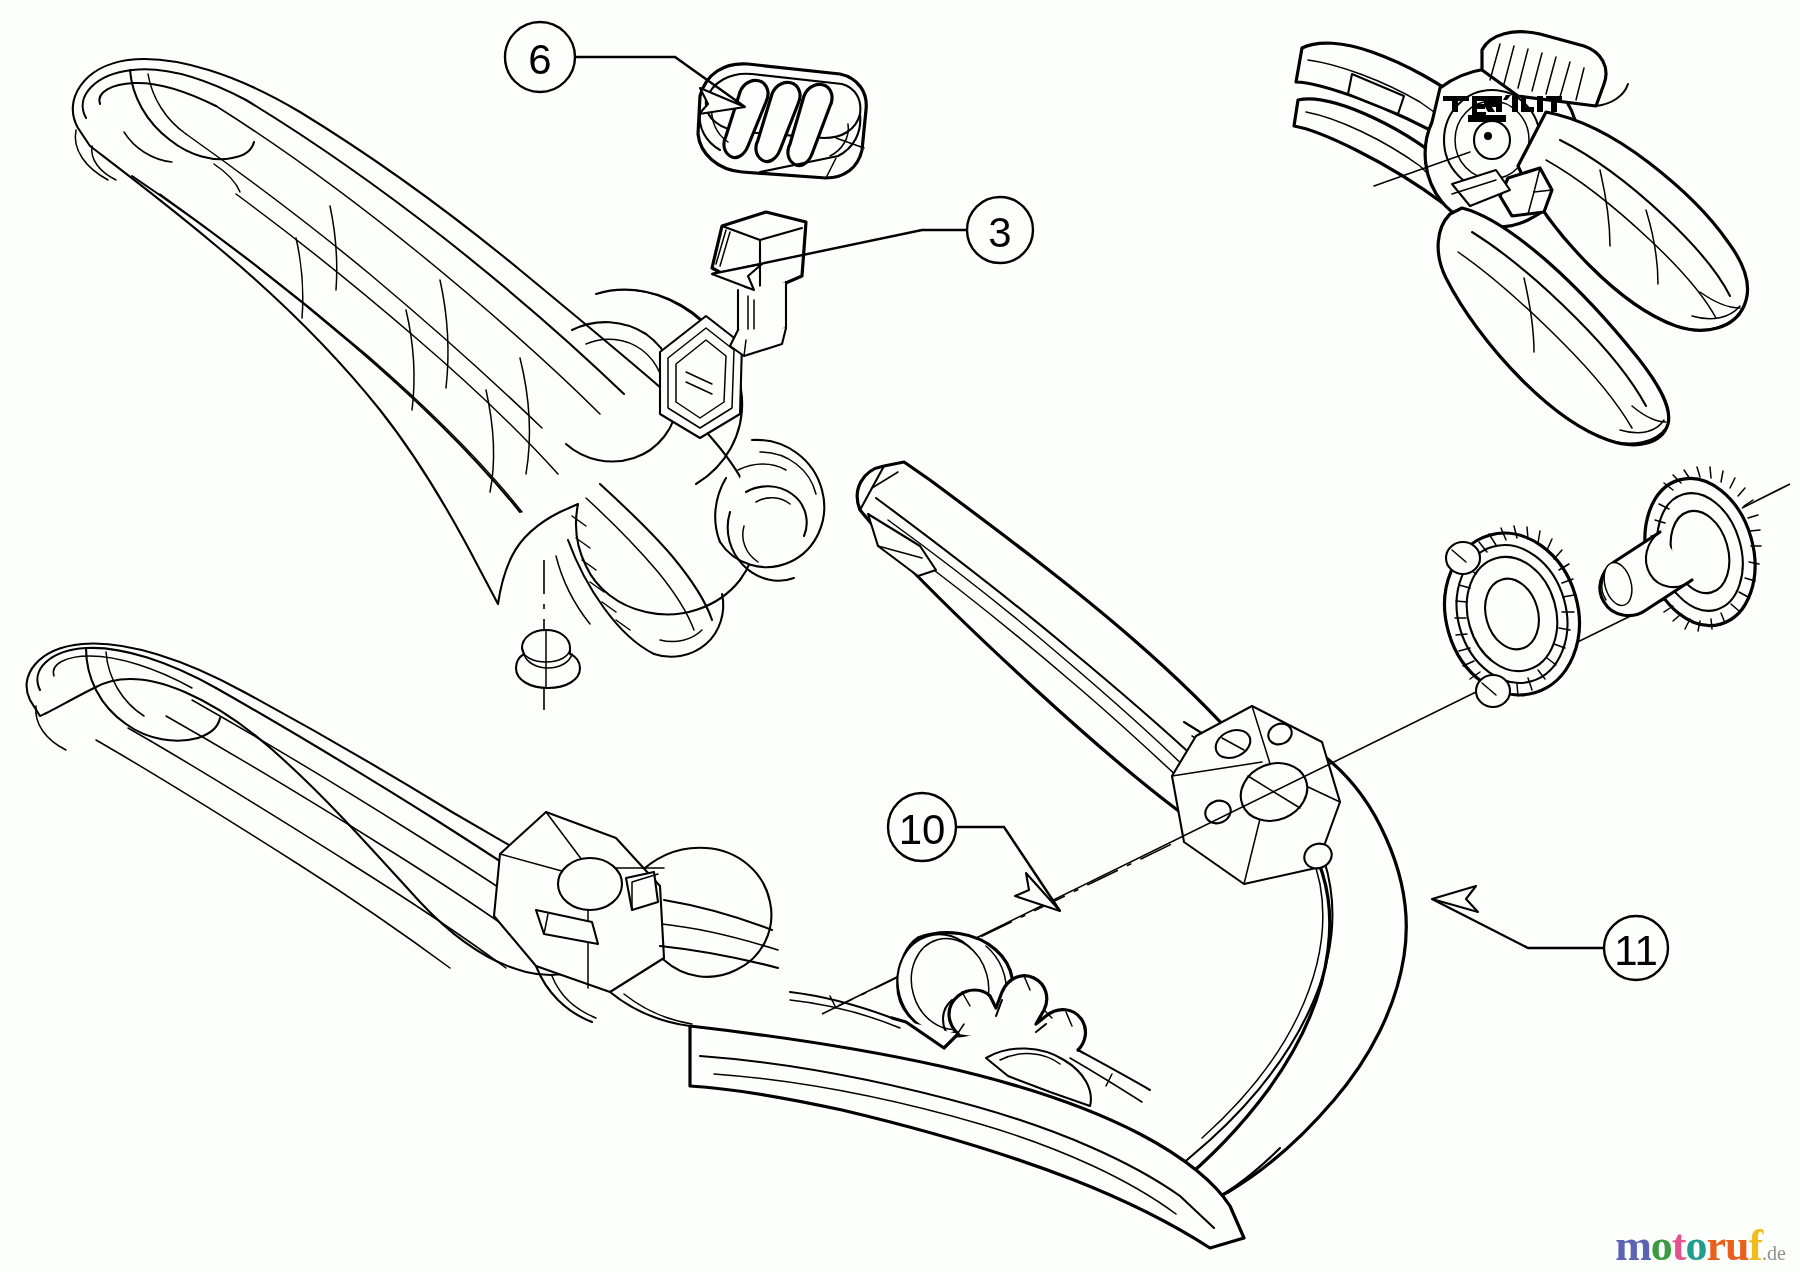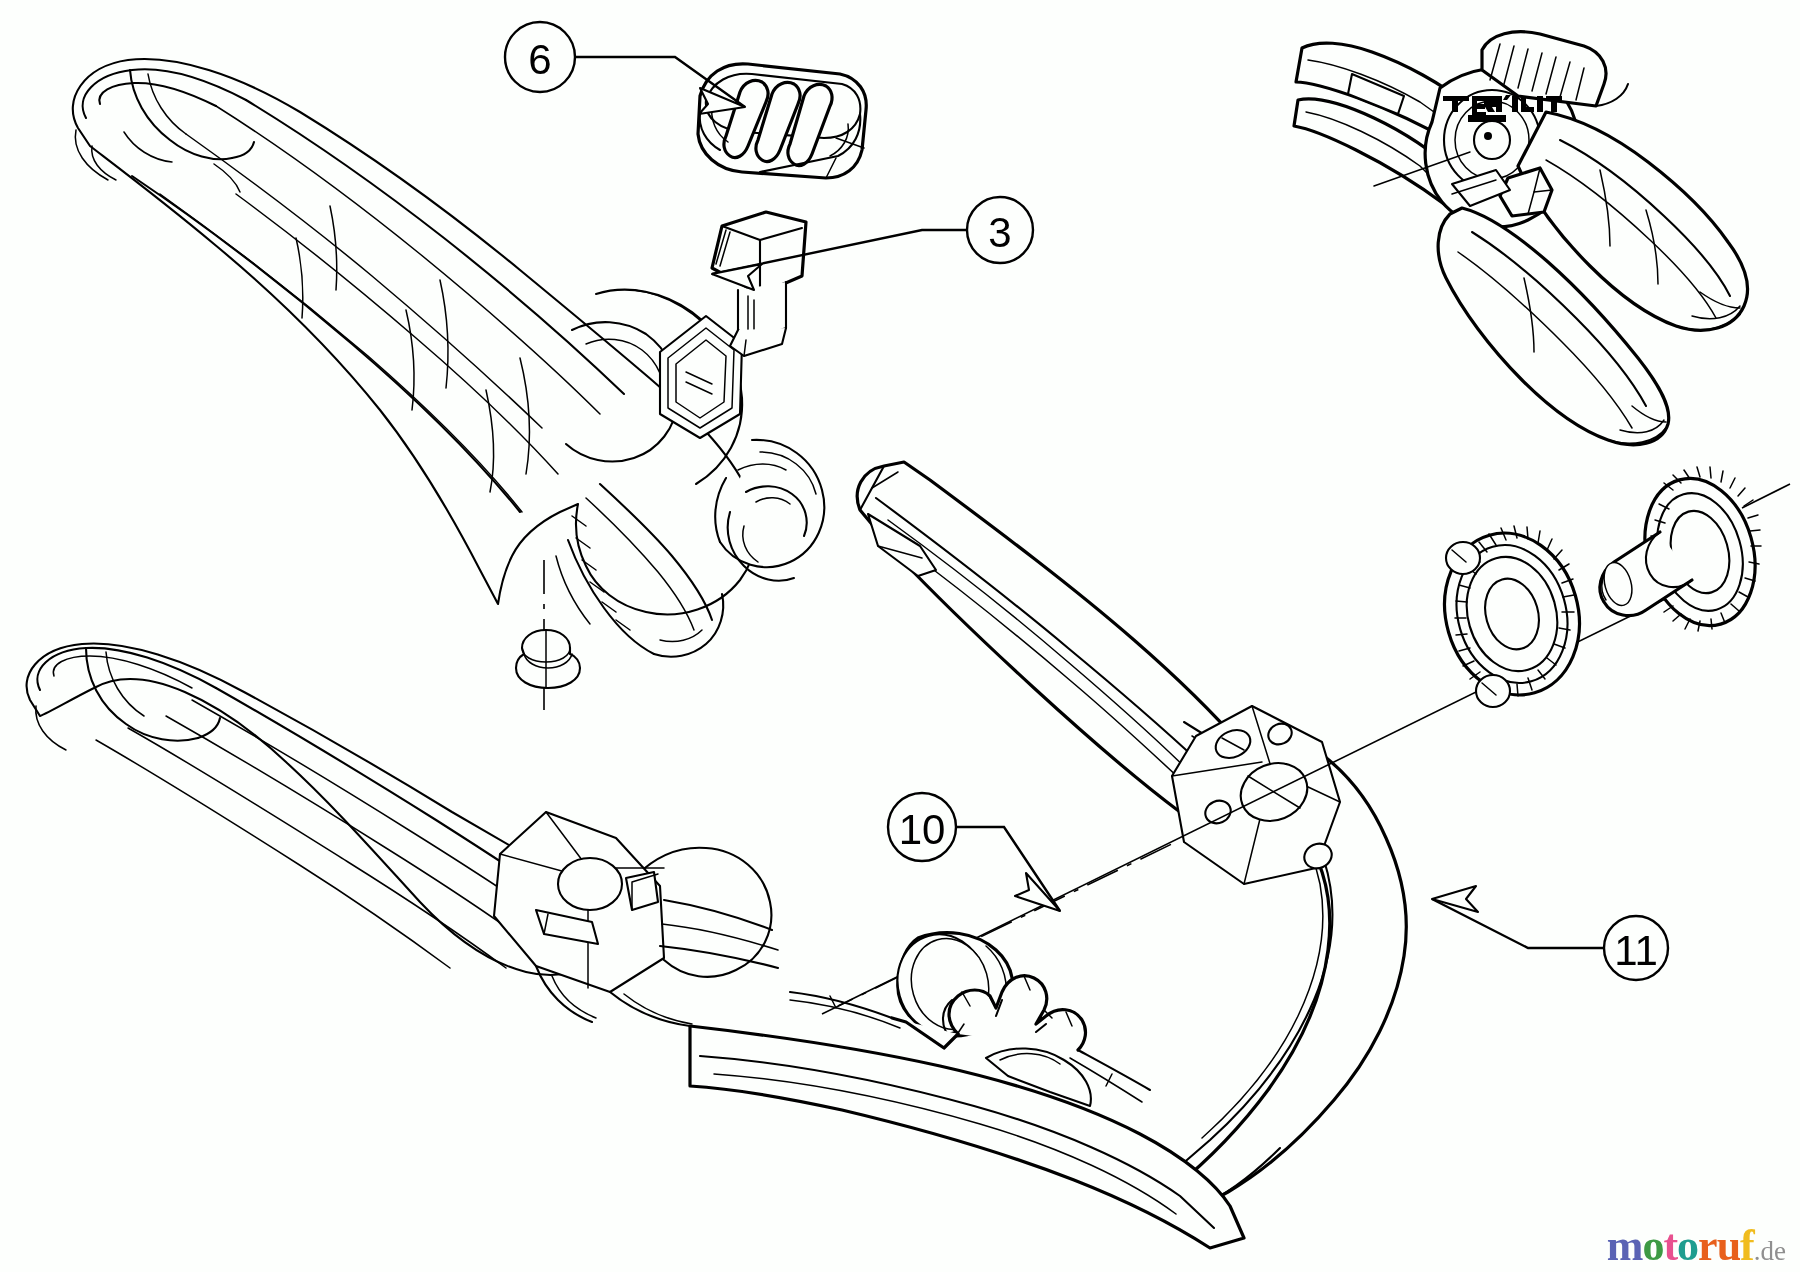--- a/index.html
+++ b/index.html
@@ -37,21 +37,21 @@
     right: 14px;
     bottom: 4px;
     font-family: "Liberation Serif", serif;
     font-size: 44px;
     font-weight: bold;
     line-height: 1;
     white-space: nowrap;
     letter-spacing: -1px;
   }
   .watermark .sfx {
-    font-size: 27px;
+    font-size: 20px;
     font-weight: normal;
     color: #8f8f8f;
     letter-spacing: 0;
   }
 </style>
 </head>
 <body>
 
 <div id="page">
 

